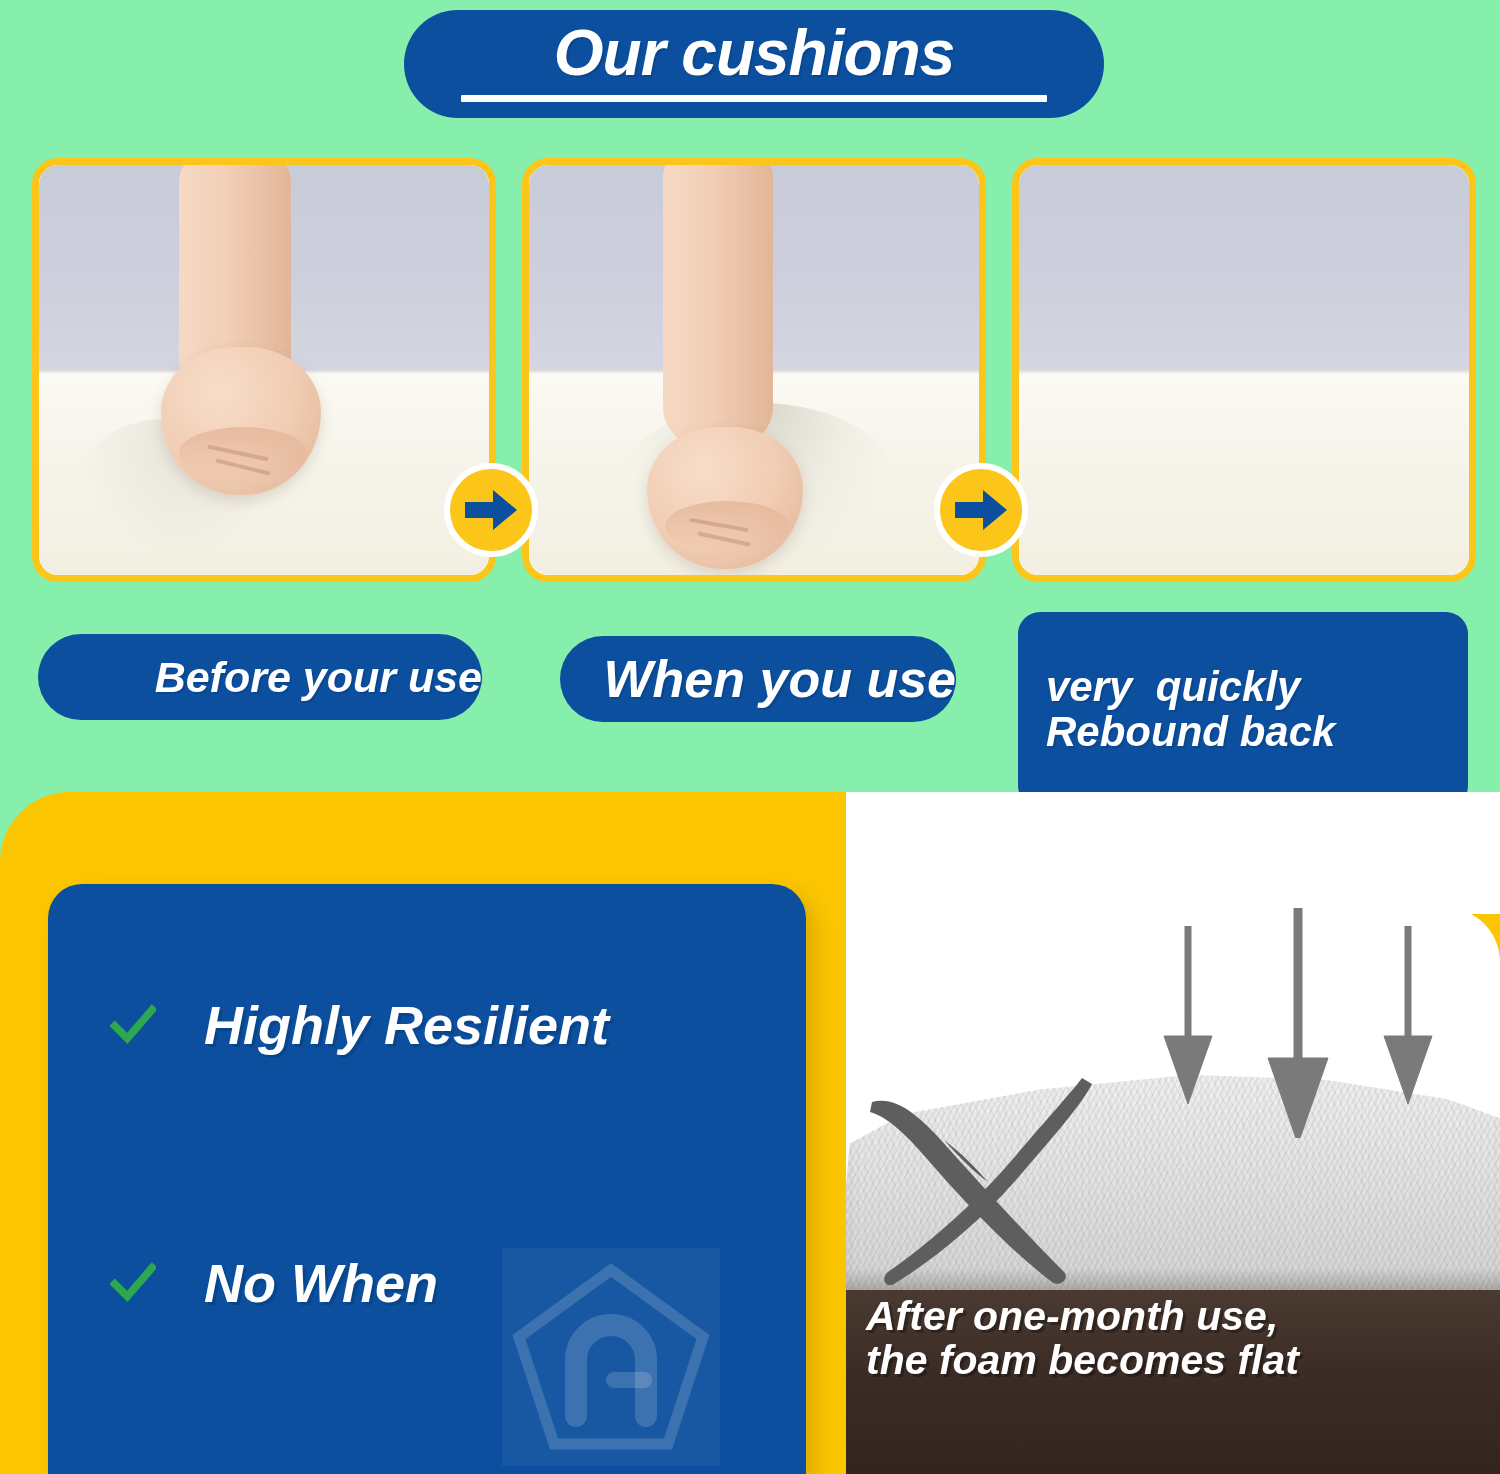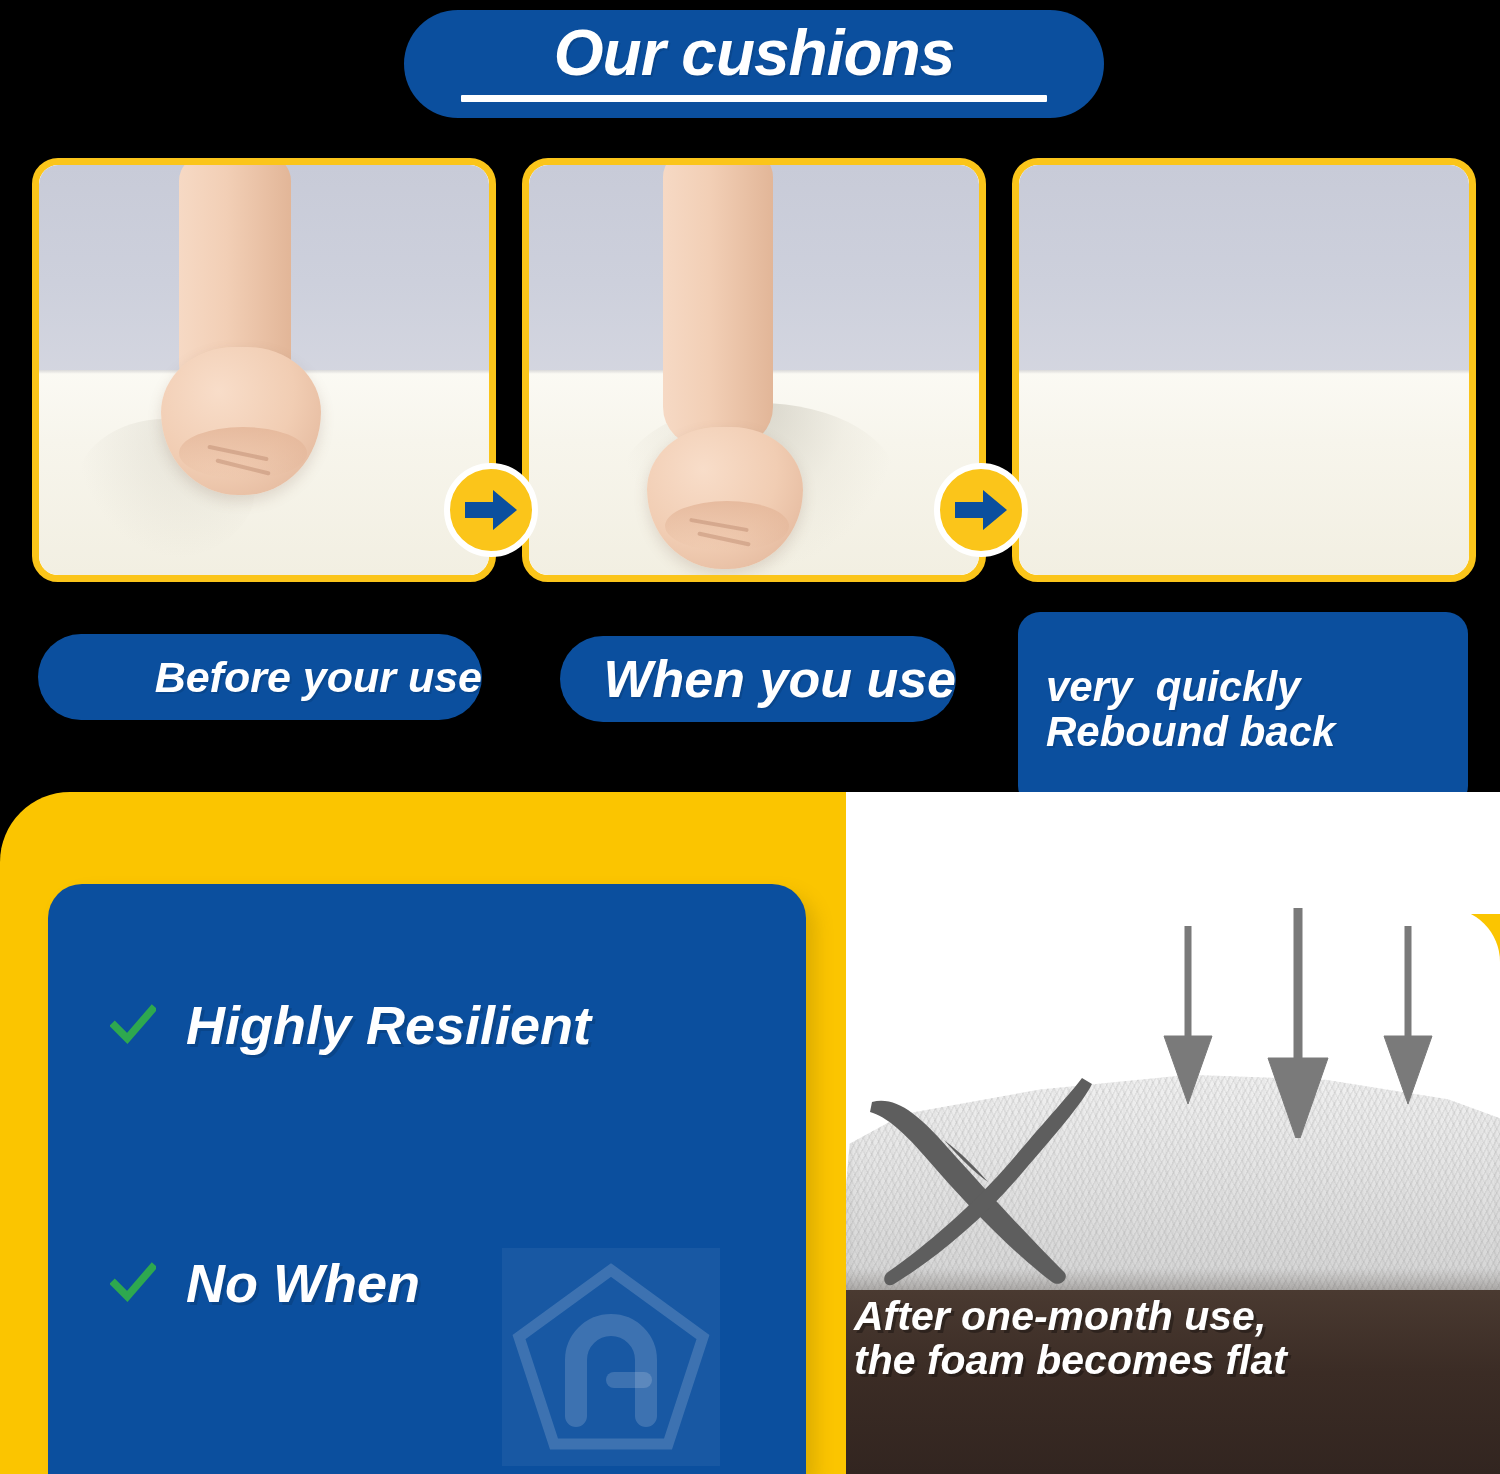--- a/index.html
+++ b/index.html
@@ -3,21 +3,21 @@
 <meta charset="utf-8">
 <style>
   html,body{margin:0;padding:0;}
   body{
     width:1500px;height:1474px;
     background:#ffffff;
     font-family:"Liberation Sans","DejaVu Sans",sans-serif;
     overflow:hidden;
     position:relative;
   }
-  #stage{position:absolute;left:0;top:0;width:1500px;height:1474px;overflow:hidden;background:#000000;}
+  #stage{position:absolute;left:0;top:0;width:1500px;height:1474px;overflow:hidden;background:#86efac;}
 
   
   .header-pill{
     position:absolute;left:404px;top:10px;width:700px;height:108px;
     background:#0B4F9E;border-radius:54px;
     display:flex;flex-direction:column;align-items:center;justify-content:center;
   }
   .header-title{
     font-size:64px;font-weight:bold;font-style:italic;color:#ffffff;
     letter-spacing:-1px;line-height:1;margin-top:-6px;
@@ -120,21 +120,21 @@
   }
 
   
   .blue-card{
     position:absolute;left:48px;top:884px;width:758px;height:590px;
     background:#0B4F9E;border-radius:34px 34px 0 0;
     box-shadow:10px 10px 18px rgba(120,90,0,.22);
     overflow:hidden;
   }
   .feat{
-    position:absolute;display:flex;align-items:center;gap:30px;left:62px;
+    position:absolute;display:flex;align-items:center;gap:48px;left:62px;
     color:#ffffff;font-size:54px;font-weight:bold;font-style:italic;
     text-shadow:3px 3px 0 rgba(0,0,0,.12);white-space:nowrap;
   }
   .feat.f1{top:114px;}
   .feat.f2{top:244px;}
   .feat.f3{top:372px;}
   .check{flex:0 0 auto;width:46px;height:46px;}
   .feat-label{line-height:1;}
 
   
@@ -170,21 +170,21 @@
   }
   
   .brown{
     position:absolute;left:0;top:382px;width:654px;height:184px;
     background:linear-gradient(180deg,#4a3a31 0%,#3b2c25 45%,#322520 100%);
   }
   .down-arrows{position:absolute;left:300px;top:0px;width:340px;height:230px;z-index:3;}
   .xmark{position:absolute;left:10px;top:148px;width:300px;height:250px;z-index:3;}
 
   .others-caption{
-    position:absolute;left:8px;top:386px;width:620px;z-index:6;
+    position:absolute;left:20px;top:386px;width:620px;z-index:6;
     color:#ffffff;font-size:41px;font-weight:bold;font-style:italic;
     line-height:1.08;text-shadow:3px 3px 0 rgba(0,0,0,.30);
   }
   .others-caption span{display:block;white-space:nowrap;}
 </style>
 </head>
 <body>
 
 <div id="stage">
 

